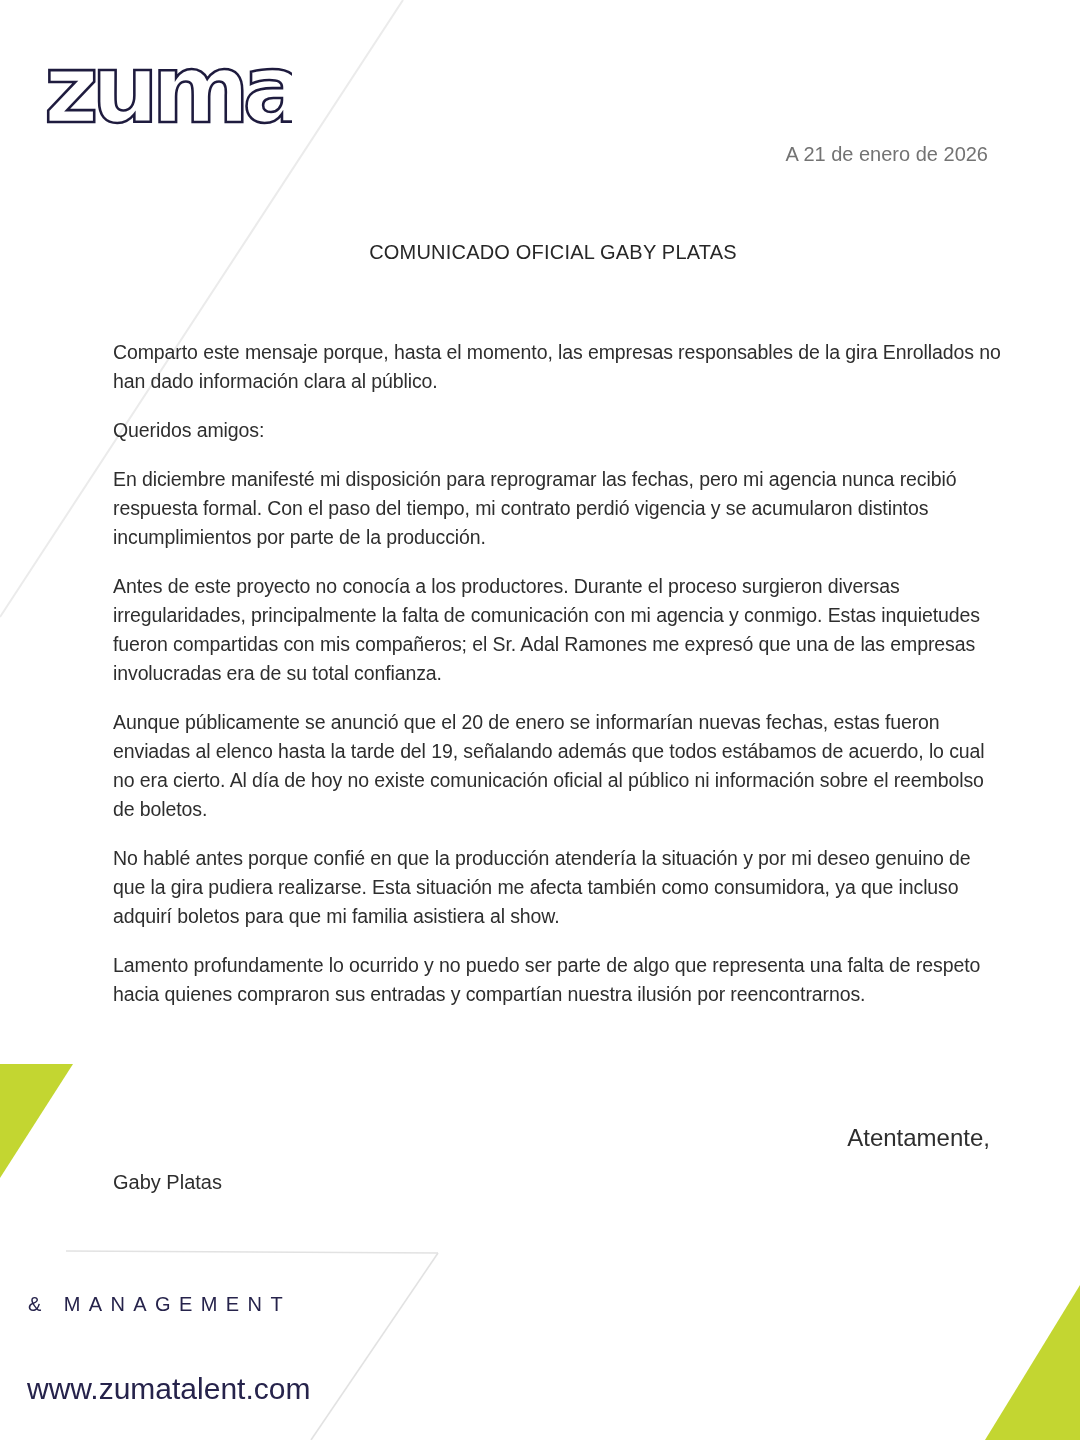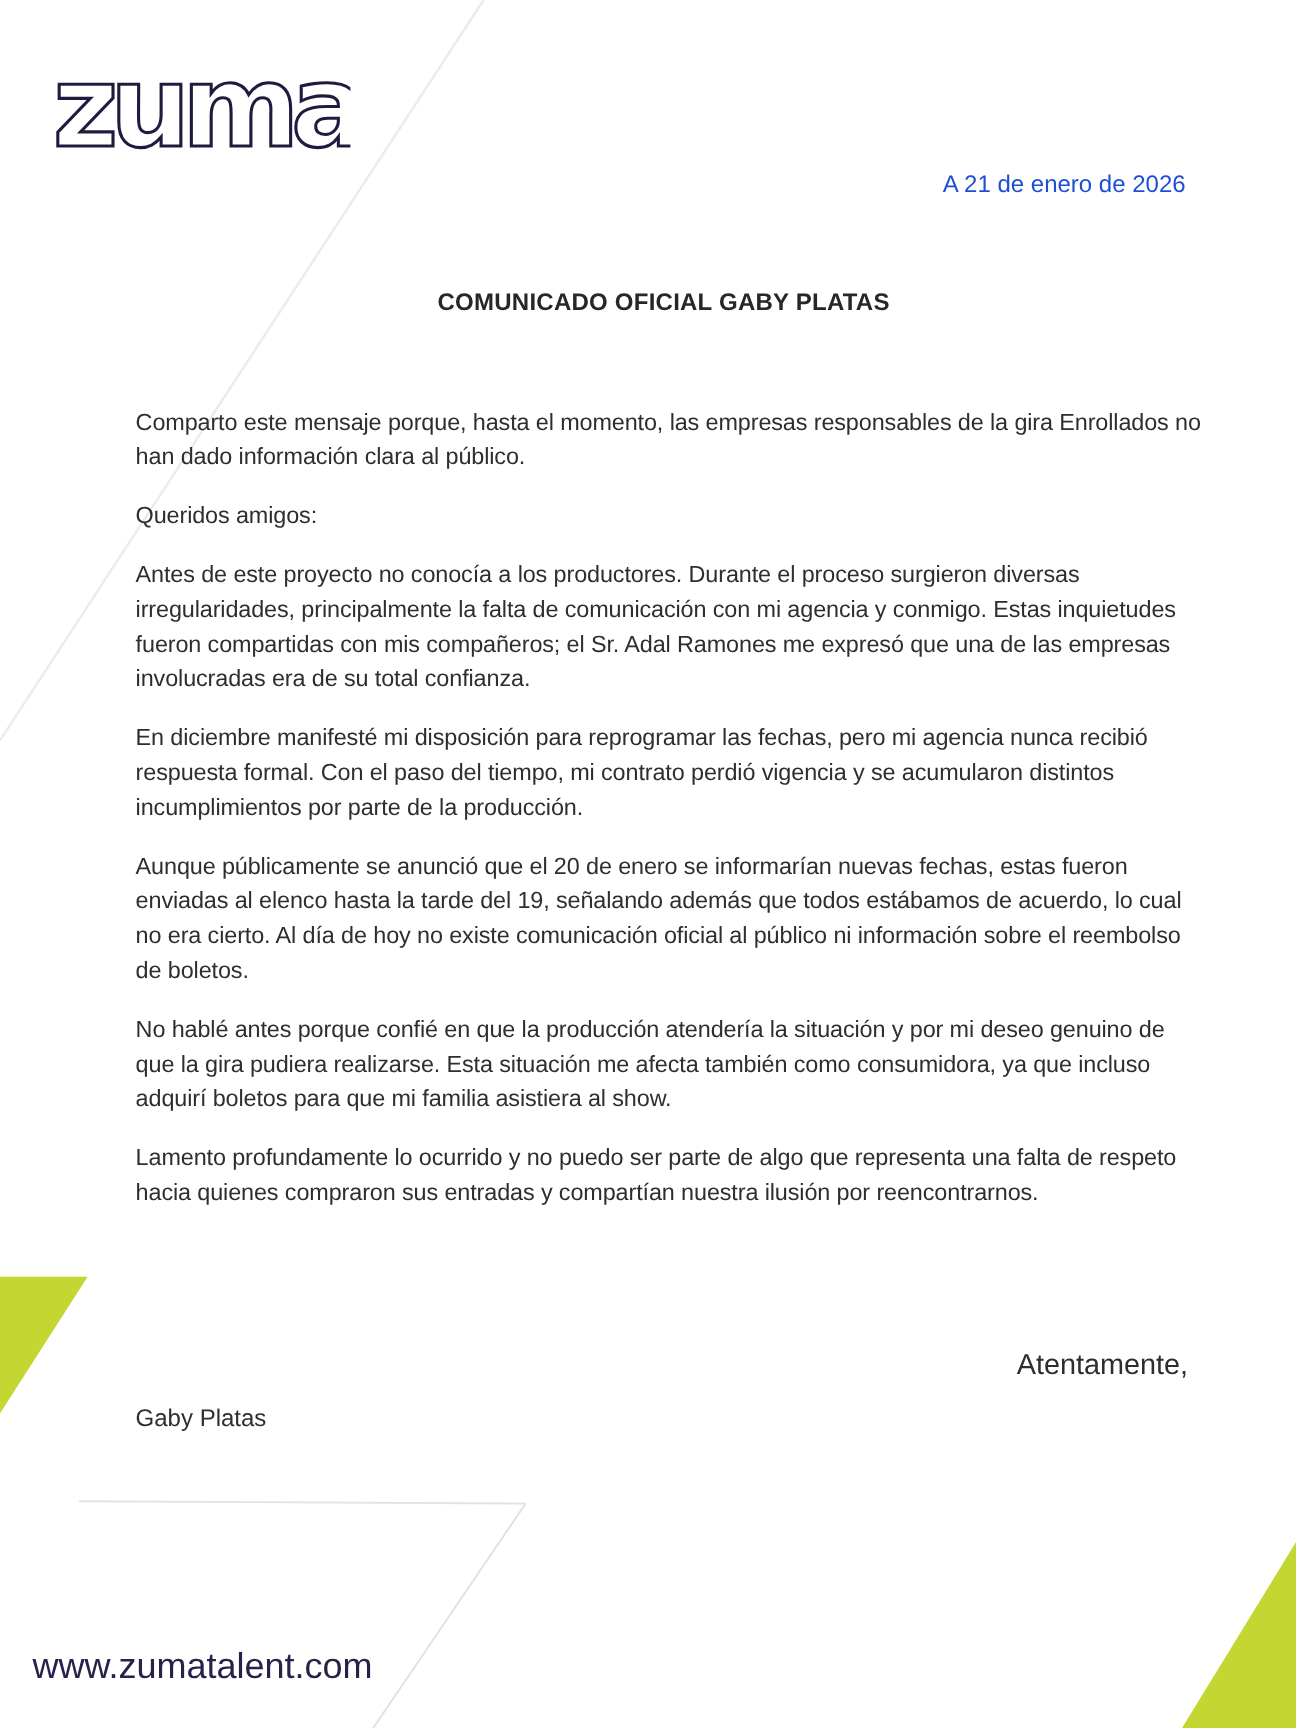--- a/index.html
+++ b/index.html
@@ -31,30 +31,30 @@
     font-family: "DejaVu Sans", sans-serif;
     font-weight: bold;
   }
   .date-line {
     position: absolute;
     top: 143px;
     left: 113px;
     width: 875px;
     text-align: right;
     font-size: 20px;
-    color: #1d4ed8;
+    color: #737373;
   }
   .doc-title {
     position: absolute;
     top: 241px;
     left: 113px;
     width: 880px;
     text-align: center;
     font-size: 20px;
-    font-weight: bold;
+    font-weight: normal;
     letter-spacing: 0.2px;
     color: #272727;
   }
   .letter-body {
     position: absolute;
     top: 338px;
     left: 113px;
     width: 895px;
     font-size: 19.5px;
     line-height: 29px;
@@ -115,25 +115,26 @@
   </svg>
 </div>
 
 <div class="date-line">A 21 de enero de 2026</div>
 
 <div class="doc-title">COMUNICADO OFICIAL GABY PLATAS</div>
 
 <div class="letter-body">
   <p>Comparto este mensaje porque, hasta el momento, las empresas responsables de la gira Enrollados no han dado información clara al público.</p>
   <p>Queridos amigos:</p>
+  <p>En diciembre manifesté mi disposición para reprogramar las fechas, pero mi agencia nunca recibió respuesta formal. Con el paso del tiempo, mi contrato perdió vigencia y se acumularon distintos incumplimientos por parte de la producción.</p>
   <p>Antes de este proyecto no conocía a los productores. Durante el proceso surgieron diversas irregularidades, principalmente la falta de comunicación con mi agencia y conmigo. Estas inquietudes fueron compartidas con mis compañeros; el Sr. Adal Ramones me expresó que una de las empresas involucradas era de su total confianza.</p>
-  <p>En diciembre manifesté mi disposición para reprogramar las fechas, pero mi agencia nunca recibió respuesta formal. Con el paso del tiempo, mi contrato perdió vigencia y se acumularon distintos incumplimientos por parte de la producción.</p>
   <p>Aunque públicamente se anunció que el 20 de enero se informarían nuevas fechas, estas fueron enviadas al elenco hasta la tarde del 19, señalando además que todos estábamos de acuerdo, lo cual no era cierto. Al día de hoy no existe comunicación oficial al público ni información sobre el reembolso de boletos.</p>
   <p>No hablé antes porque confié en que la producción atendería la situación y por mi deseo genuino de que la gira pudiera realizarse. Esta situación me afecta también como consumidora, ya que incluso adquirí boletos para que mi familia asistiera al show.</p>
   <p>Lamento profundamente lo ocurrido y no puedo ser parte de algo que representa una falta de respeto hacia quienes compraron sus entradas y compartían nuestra ilusión por reencontrarnos.</p>
 </div>
 
 <div class="closing">Atentamente,</div>
 <div class="signature">Gaby Platas</div>
 
 <div class="footer-agency">
+  <div>&amp; MANAGEMENT</div>
 </div>
 <div class="footer-site">www.zumatalent.com</div>
 
 </body></html>

